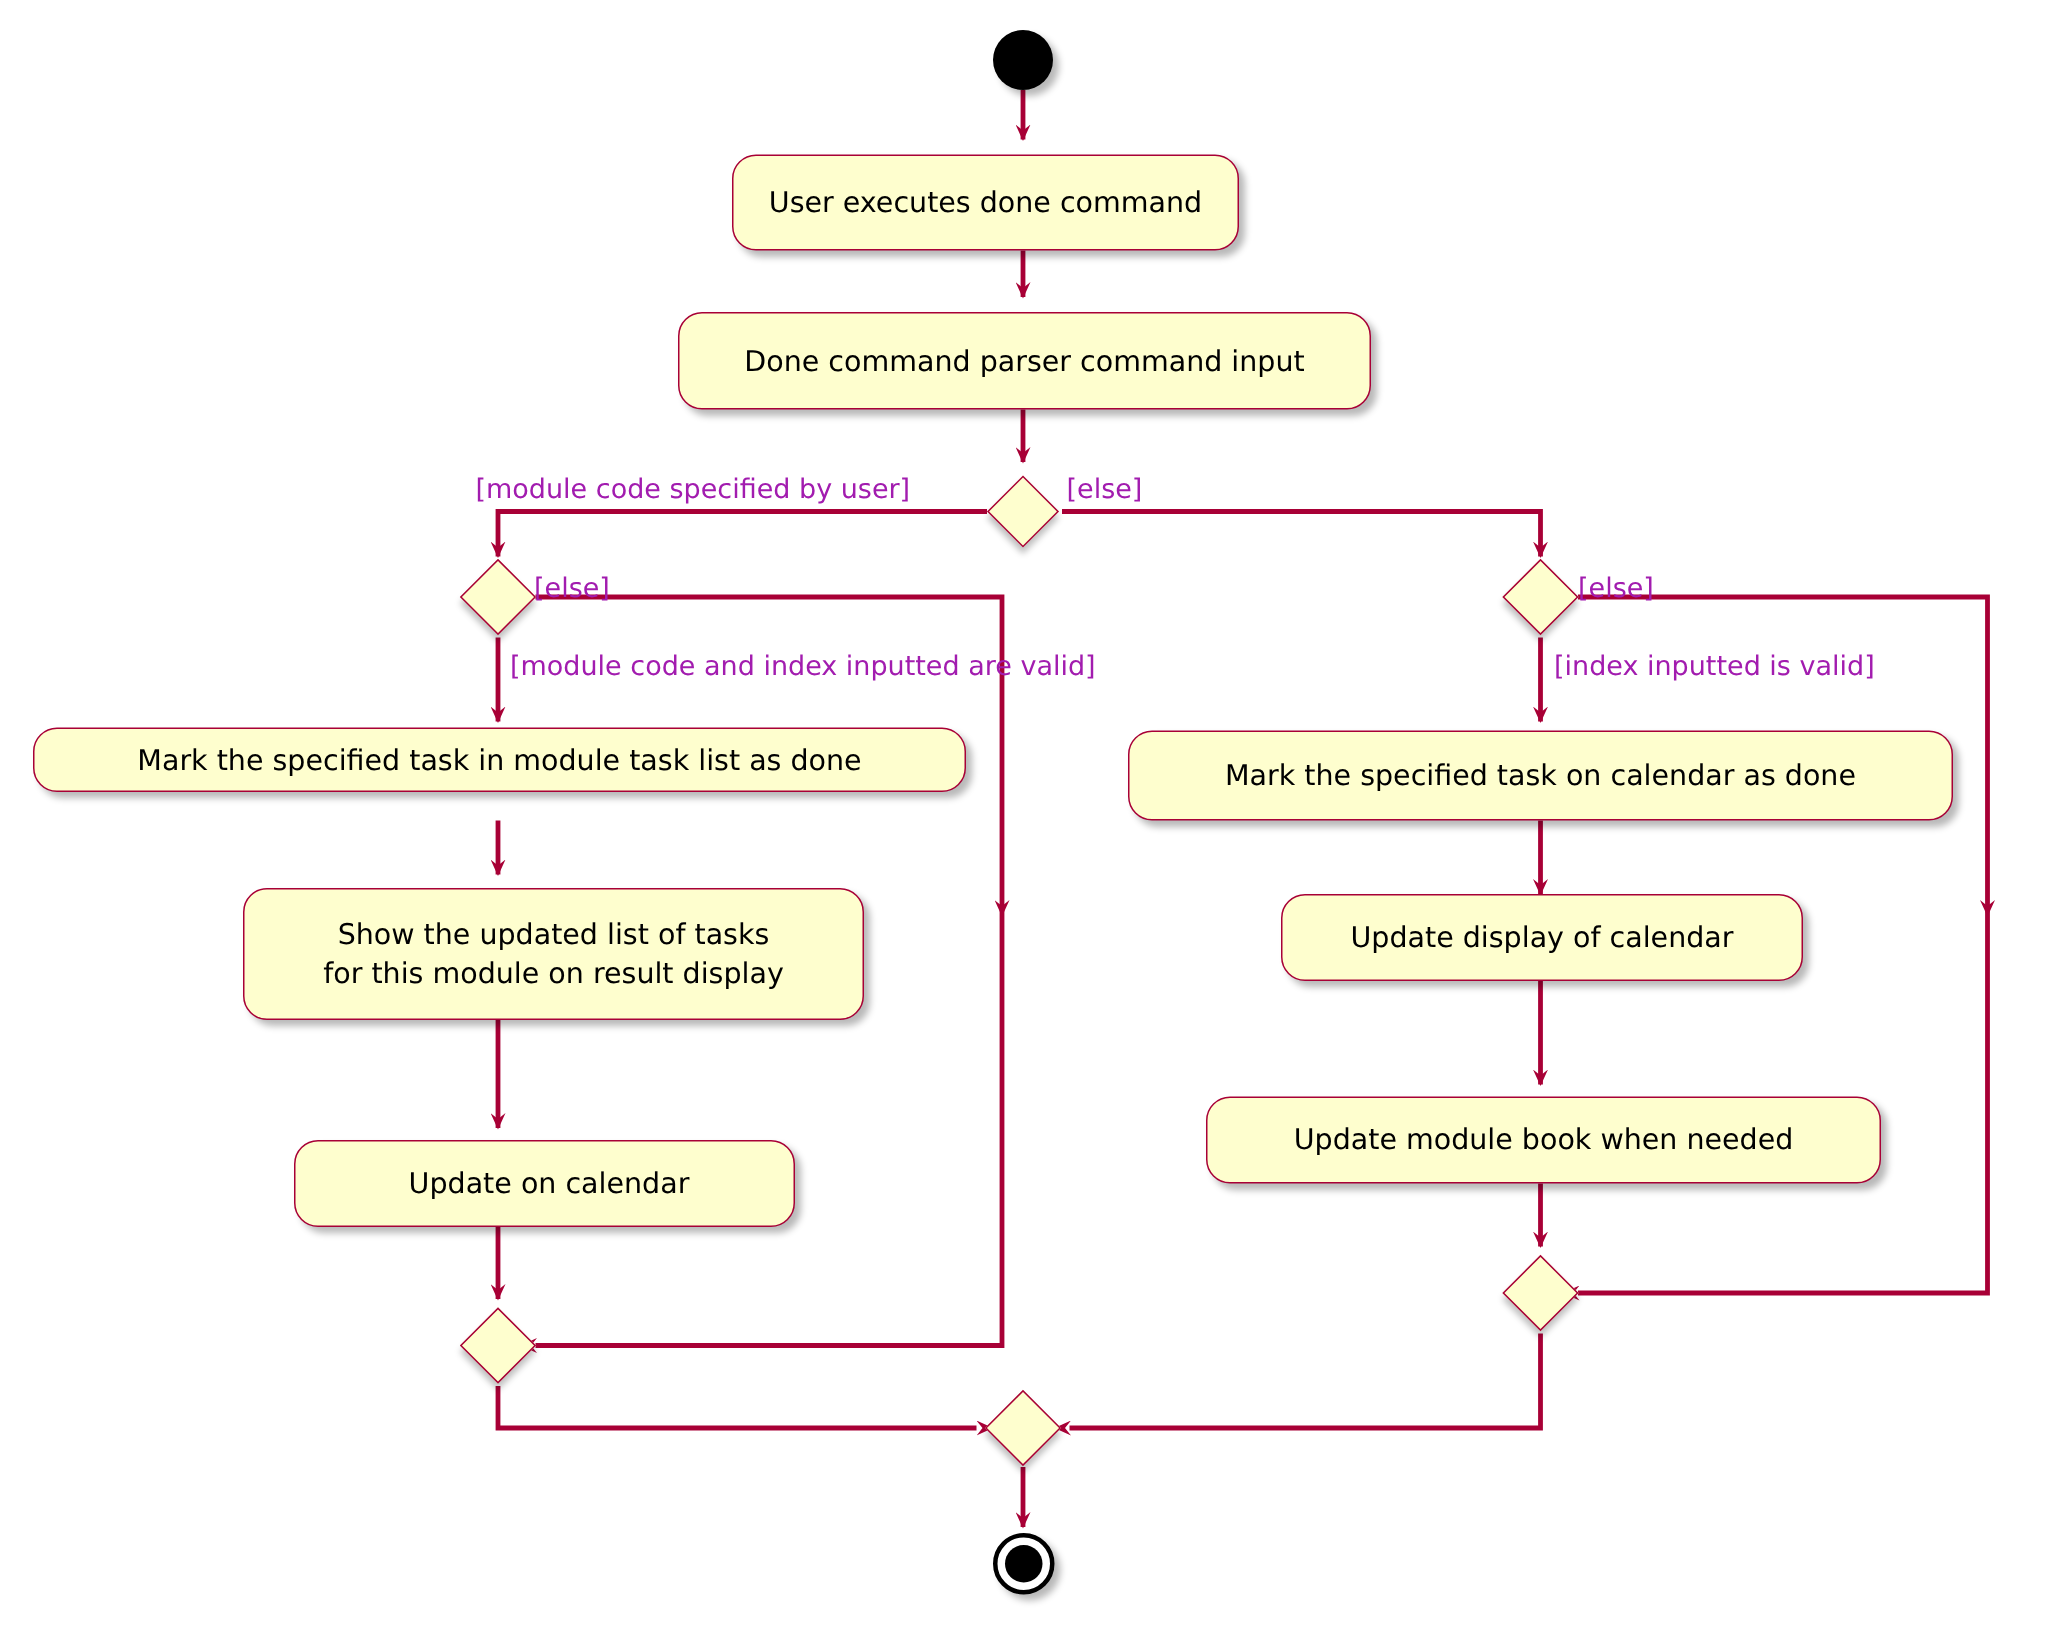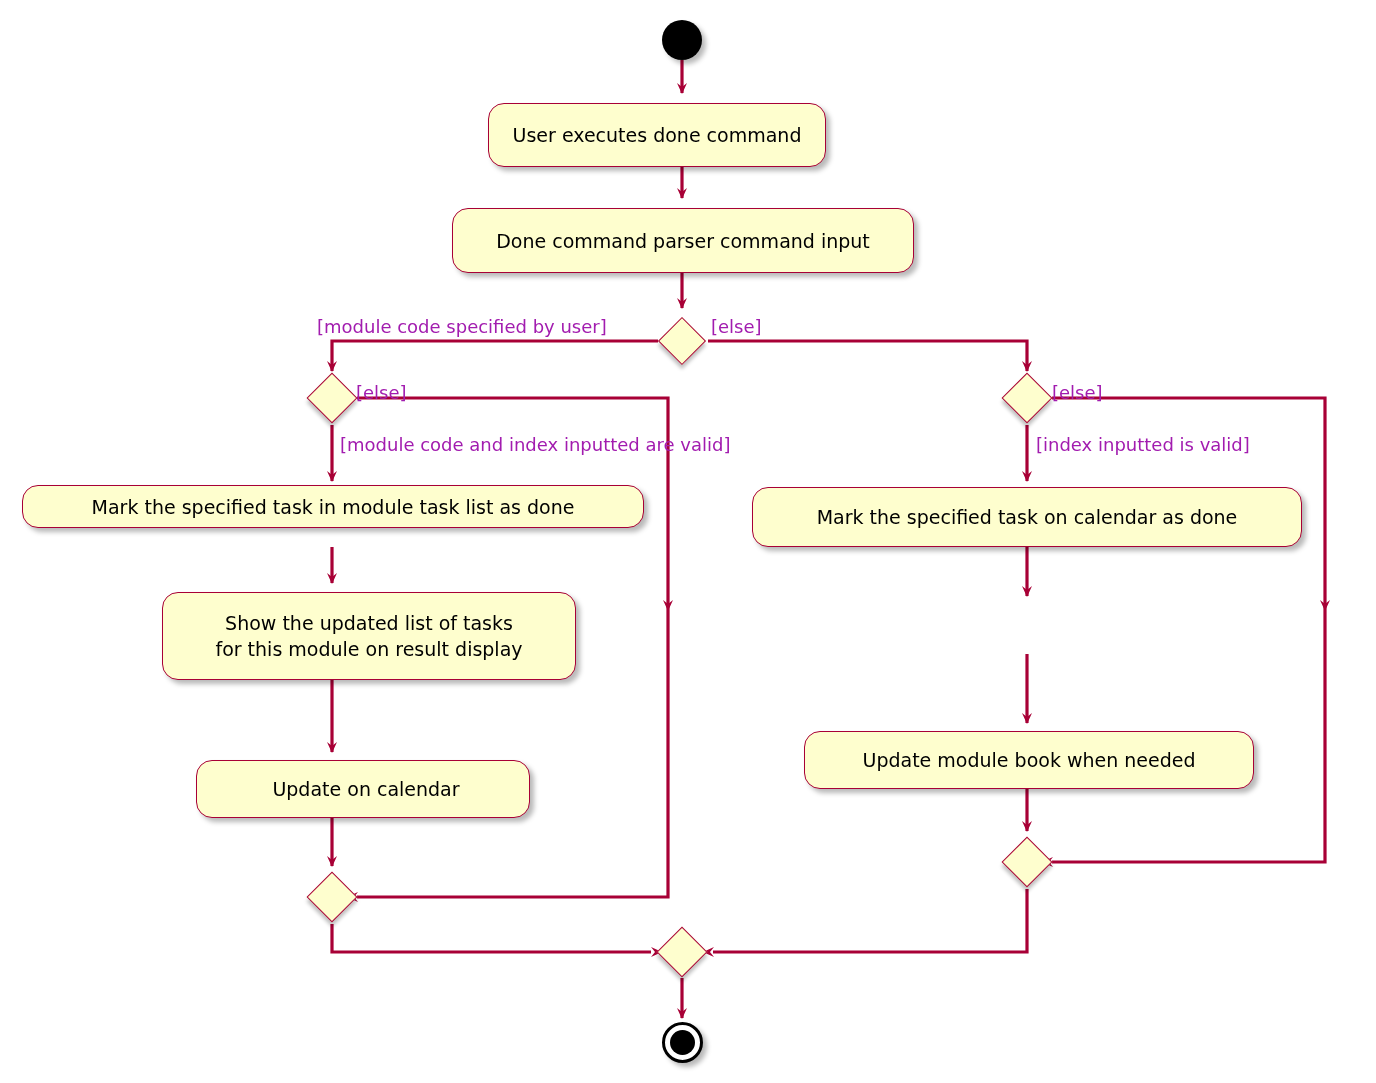--- a/index.html
+++ b/index.html
@@ -150,20 +150,21 @@
 
   <div class="activity" style="left:22px; top:485px; width:622px; height:43px;">Mark the specified task in module task list as done</div>
 
   <div class="activity" style="left:126px; top:592px; width:414px; height:88px;margin-left:36px;">Show the updated list of tasks
 for this module on result display</div>
 
   <div class="activity" style="left:196px; top:760px; width:334px; height:58px;padding-left:20px;">Update on calendar</div>
 
   <div class="activity" style="left:752px; top:487px; width:550px; height:60px;">Mark the specified task on calendar as done</div>
 
+  <div class="activity" style="left:854px; top:596px; width:348px; height:58px;">Update display of calendar</div>
 
   <div class="activity" style="left:804px; top:731px; width:450px; height:58px;">Update module book when needed</div>
 
   <div class="diamond" style="left:665px; top:324px; width:34px; height:34px;"></div>
 
   <div class="diamond" style="left:314px; top:380px; width:36px; height:36px;"></div>
 
   <div class="diamond" style="left:1009px; top:380px; width:36px; height:36px;"></div>
 
   <div class="diamond" style="left:314px; top:879px; width:36px; height:36px;"></div>

